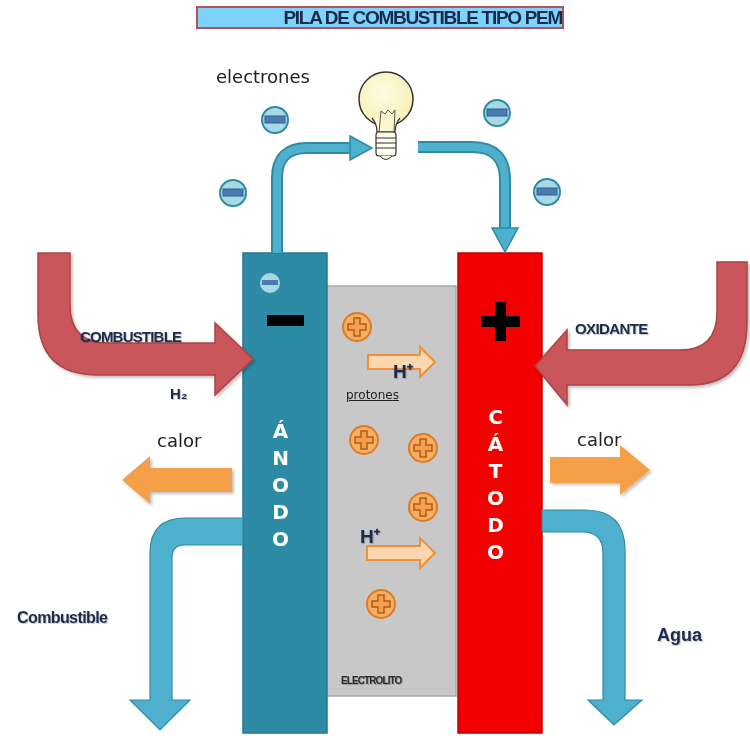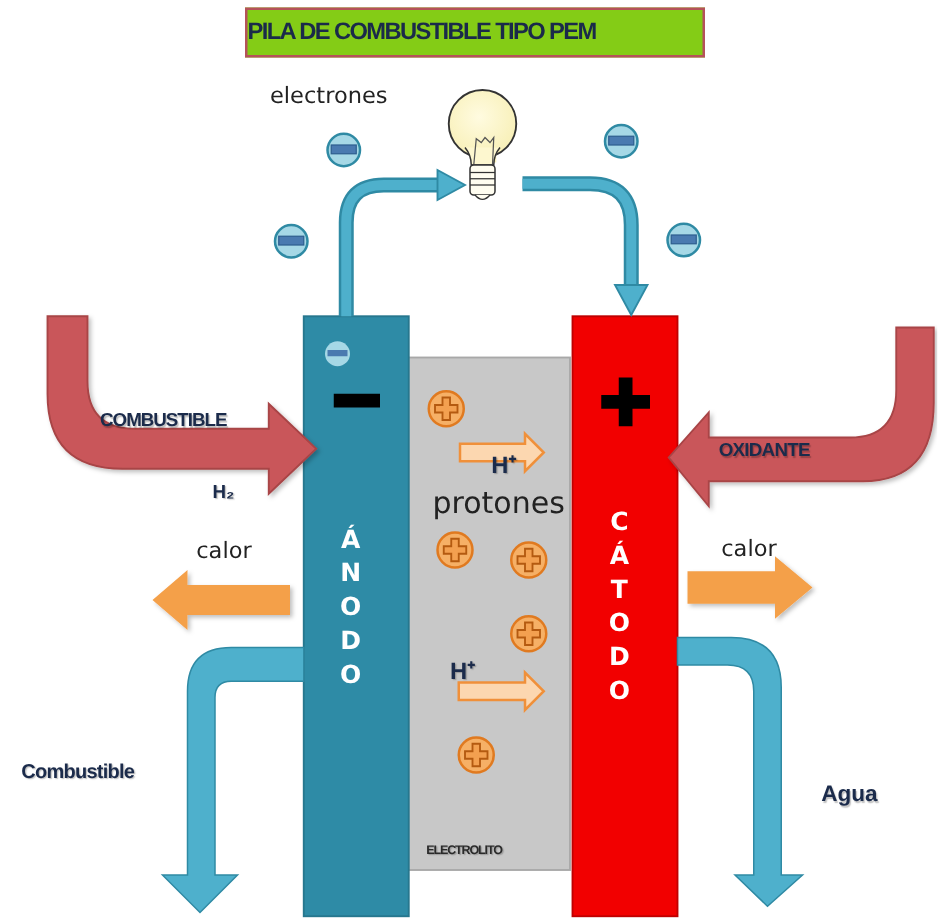--- a/index.html
+++ b/index.html
@@ -1,18 +1,18 @@
 <!DOCTYPE html>
 <html><head>
 <meta charset="utf-8">
 <style>
   html, body { margin:0; padding:0; background:#ffffff; }
   body { width:750px; height:736px; position:relative; overflow:hidden; font-family:"Liberation Sans", sans-serif; }
   svg { position:absolute; left:0; top:0; }
-  .title-box { position:absolute; left:196px; top:6px; width:368px; height:40px; border:2px solid #b5525a; box-sizing:border-box; background:#84cc16; display:flex; align-items:center; justify-content:flex-start; }
+  .title-box { position:absolute; left:196px; top:6px; width:368px; height:23px; border:2px solid #b5525a; box-sizing:border-box; background:#7dd3fc; display:flex; align-items:center; justify-content:flex-end; }
   .title-text { font-family:"Liberation Sans", sans-serif; font-weight:bold; font-size:19px; color:#1a2a4a; letter-spacing:-1.3px; }
   .lbl { position:absolute; white-space:nowrap; }
   .dark { color:#1b2b4b; font-weight:bold; text-shadow:1px 1px 1px rgba(0,0,0,0.25);margin-top:40px; }
   .plain { color:#222; font-family:"DejaVu Sans", sans-serif; }
   .vert { position:absolute; display:flex; flex-direction:column; align-items:center; font-family:"DejaVu Sans", sans-serif; font-weight:bold; color:#fff; font-size:20px; line-height:27px; }
 </style>
 </head>
 <body>
 
 <div class="title-box">
@@ -119,26 +119,26 @@
       <g>
         <circle cx="381" cy="604" r="14" fill="#f6b066" stroke="#e07a20" stroke-width="2"></circle>
         <path d="M378,595 h6 v6 h6 v6 h-6 v6 h-6 v-6 h-6 v-6 h6 z" fill="#f3a050" stroke="#b45a10" stroke-width="1.5"></path>
       </g>
     </g>
 </svg>
 
 <div class="lbl plain" style="left:216px;top:66px;font-size:18px;text-align:right;">electrones</div>
 <div class="lbl dark" style="left:80px;top:288px;font-size:15px;letter-spacing:-0.8px;">COMBUSTIBLE</div>
 <div class="lbl dark" style="left:170px;top:345px;font-size:15px;text-align:center;">H₂</div>
-<div class="lbl dark" style="left:575px;top:312px;font-size:15px;letter-spacing:-0.6px;">OXIDANTE</div>
+<div class="lbl dark" style="left:575px;top:280px;font-size:15px;letter-spacing:-0.6px;">OXIDANTE</div>
 <div class="lbl plain" style="left:157px;top:430px;font-size:18px;">calor</div>
 <div class="lbl plain" style="left:577px;top:429px;font-size:18px;">calor</div>
 <div class="lbl dark" style="left:17px;top:569px;font-size:16px;letter-spacing:-0.6px;">Combustible</div>
 <div class="lbl dark" style="left:657px;top:585px;font-size:18px;">Agua</div>
-<div class="lbl plain" style="left:346px;top:388px;font-size:24px;">protones</div>
+<div class="lbl plain" style="left:346px;top:388px;font-size:12px;text-decoration:underline;">protones</div>
 <div class="lbl dark" style="left:393px;top:318px;font-size:19px;">H⁺</div>
 <div class="lbl dark" style="left:360px;top:483px;font-size:19px;">H⁺</div>
 <div class="lbl dark" style="left:341px;top:635px;font-size:10px;color:#2a2a2a;letter-spacing:-0.9px;">ELECTROLITO</div>
 
 <div class="vert" style="left:272px;top:418px;" id="anode-letters">
     <span>Á</span>
     <span>N</span>
     <span>O</span>
     <span>D</span>
     <span>O</span>

